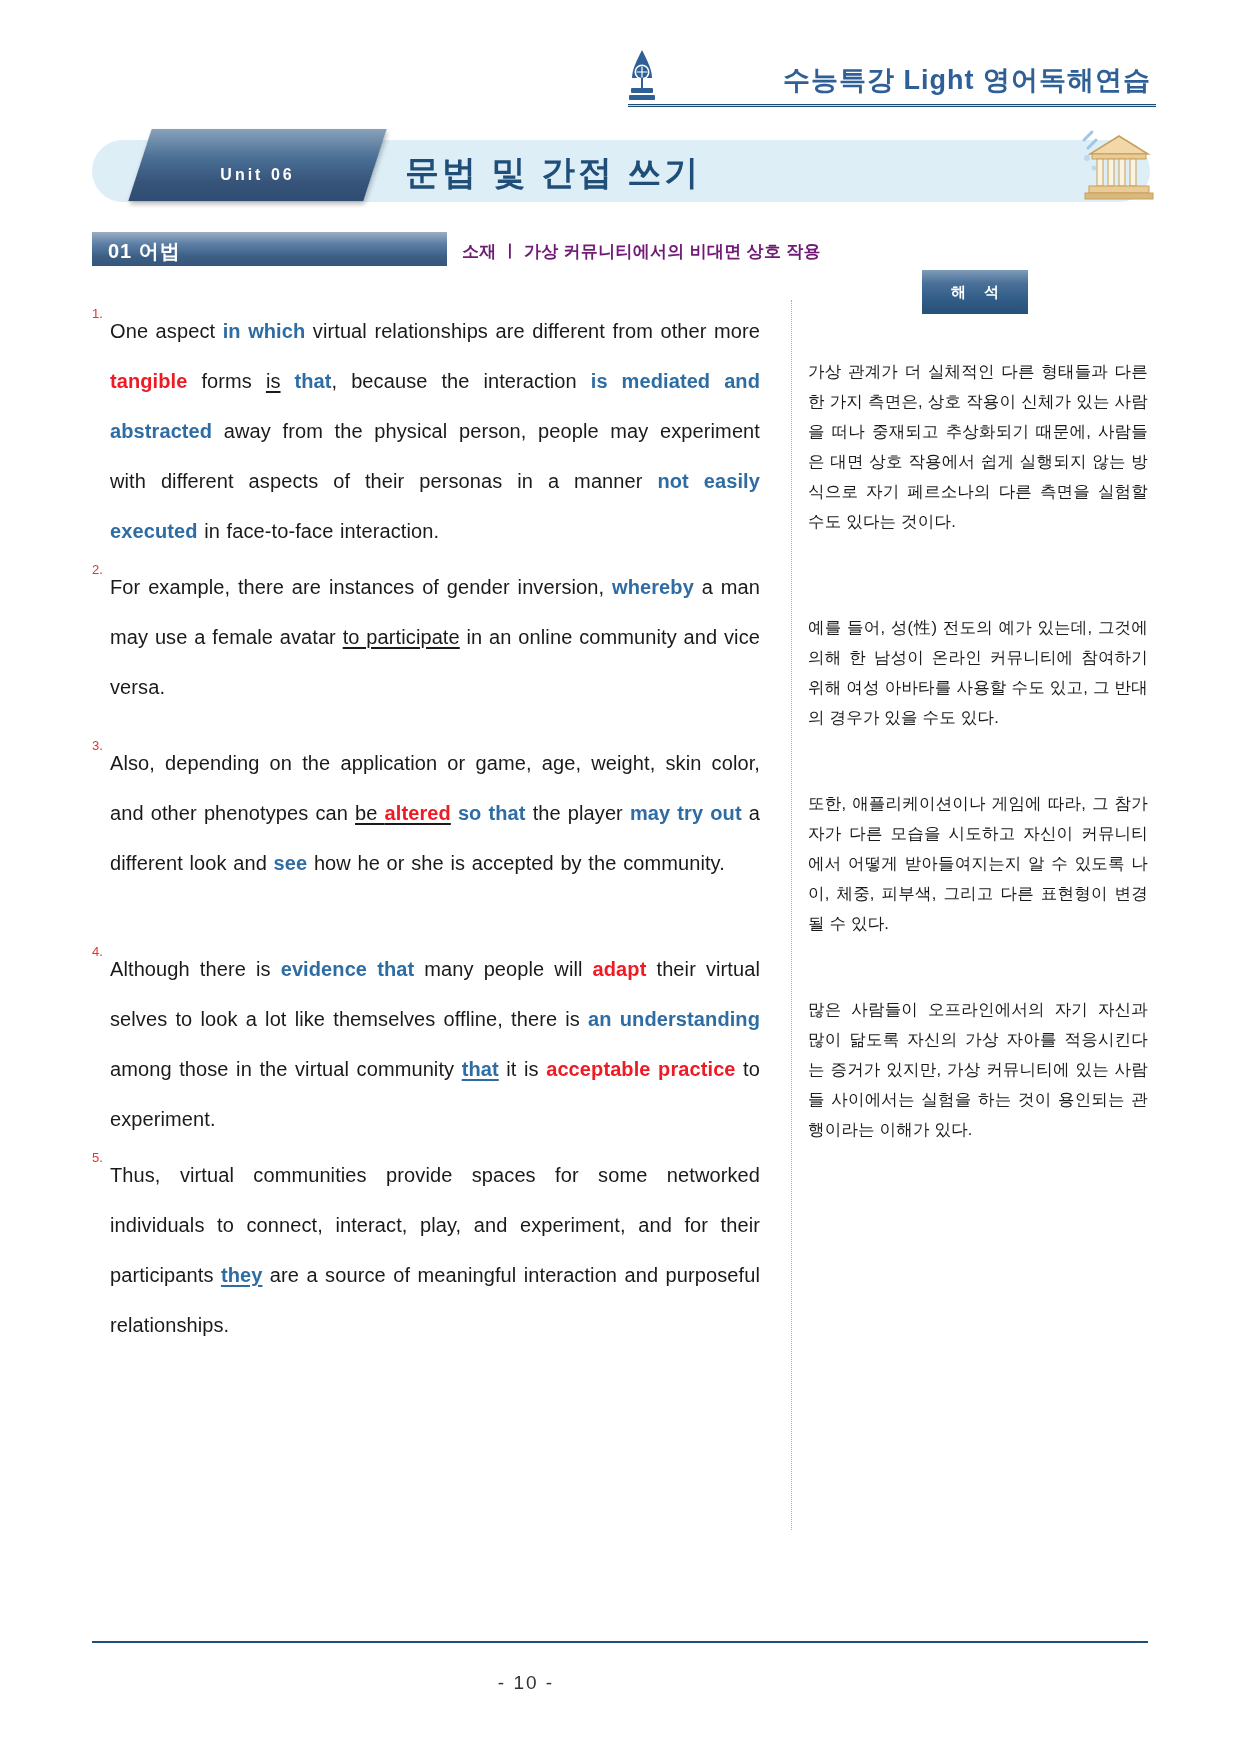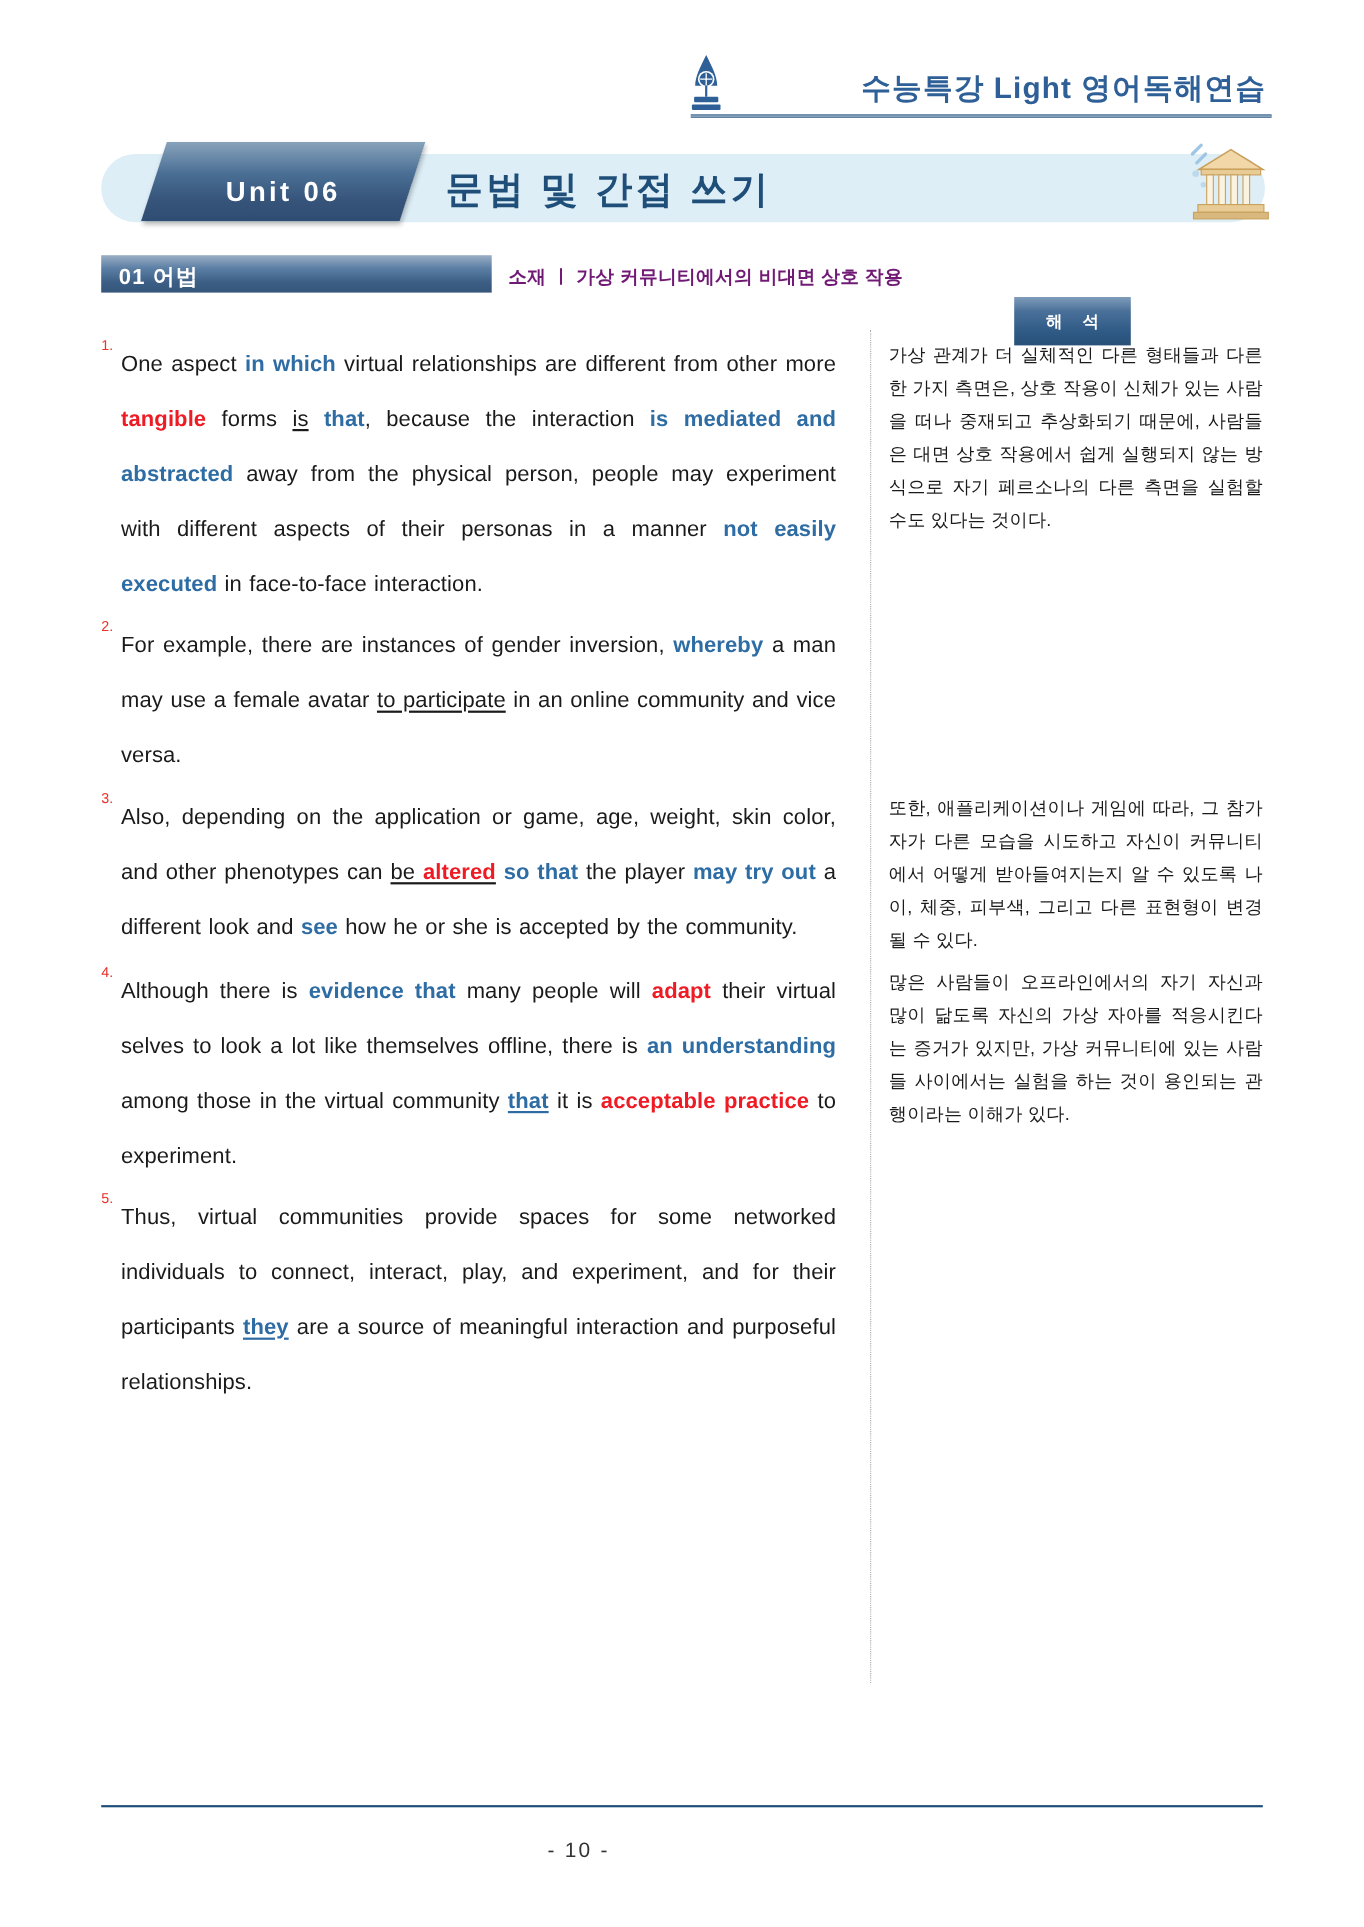--- a/index.html
+++ b/index.html
@@ -64,21 +64,21 @@
     box-shadow: 2px 3px 5px rgba(0,0,0,0.28);
   }
   .unit-tag-label {
     position: absolute;
     left: 140px; top: 129px;
     width: 235px; height: 92px;
     display: flex;
     align-items: center;
     justify-content: center;
     color: #ffffff;
-    font-size: 25px;
+    font-size: 16px;
     font-weight: bold;
     letter-spacing: 3px;
   }
   .unit-title {
     position: absolute;
     left: 405px; top: 150px;
     font-size: 34px;
     font-weight: bold;
     color: #1f4e79;
     letter-spacing: 3px;
@@ -154,20 +154,21 @@
   }
   .eng-col {
     width: 690px;
     padding-right: 22px;
     position: relative;
   }
   .kor-col {
     width: 366px;
     padding-left: 26px;
     padding-top: 2px;
+    margin-top: 48px;
   }
 
   .item-num {
     position: absolute;
     left: 0px; top: 0px;
     width: 26px;
     color: #e8322a;
     font-size: 13px;
     font-weight: normal;
     text-align: left;
@@ -276,20 +277,23 @@
     <div class="kor-col">
       <div class="kor-text">가상 관계가 더 실체적인 다른 형태들과 다른 한 가지 측면은, 상호 작용이 신체가 있는 사람을 떠나 중재되고 추상화되기 때문에, 사람들은 대면 상호 작용에서 쉽게 실행되지 않는 방식으로 자기 페르소나의 다른 측면을 실험할 수도 있다는 것이다.</div>
     </div>
   </div>
 
   <div class="item">
     <div class="eng-col">
       <div class="item-num">2.</div>
       <div class="eng-text">For example, there are instances of gender inversion, <span class="b">whereby</span> a man may use a female avatar <span class="u">to participate</span> in an online community and vice versa.</div>
     </div>
+    <div class="kor-col">
+      <div class="kor-text">예를 들어, 성(性) 전도의 예가 있는데, 그것에 의해 한 남성이 온라인 커뮤니티에 참여하기 위해 여성 아바타를 사용할 수도 있고, 그 반대의 경우가 있을 수도 있다.</div>
+    </div>
   </div>
 
   <div class="item">
     <div class="eng-col">
       <div class="item-num">3.</div>
       <div class="eng-text">Also, depending on the application or game, age, weight, skin color, and other phenotypes can <span class="u">be <span class="r">altered</span></span> <span class="b">so that</span> the player <span class="b">may try out</span> a different look and <span class="b">see</span> how he or she is accepted by the community.</div>
     </div>
     <div class="kor-col">
       <div class="kor-text">또한, 애플리케이션이나 게임에 따라, 그 참가자가 다른 모습을 시도하고 자신이 커뮤니티에서 어떻게 받아들여지는지 알 수 있도록 나이, 체중, 피부색, 그리고 다른 표현형이 변경될 수 있다.</div>
     </div>

